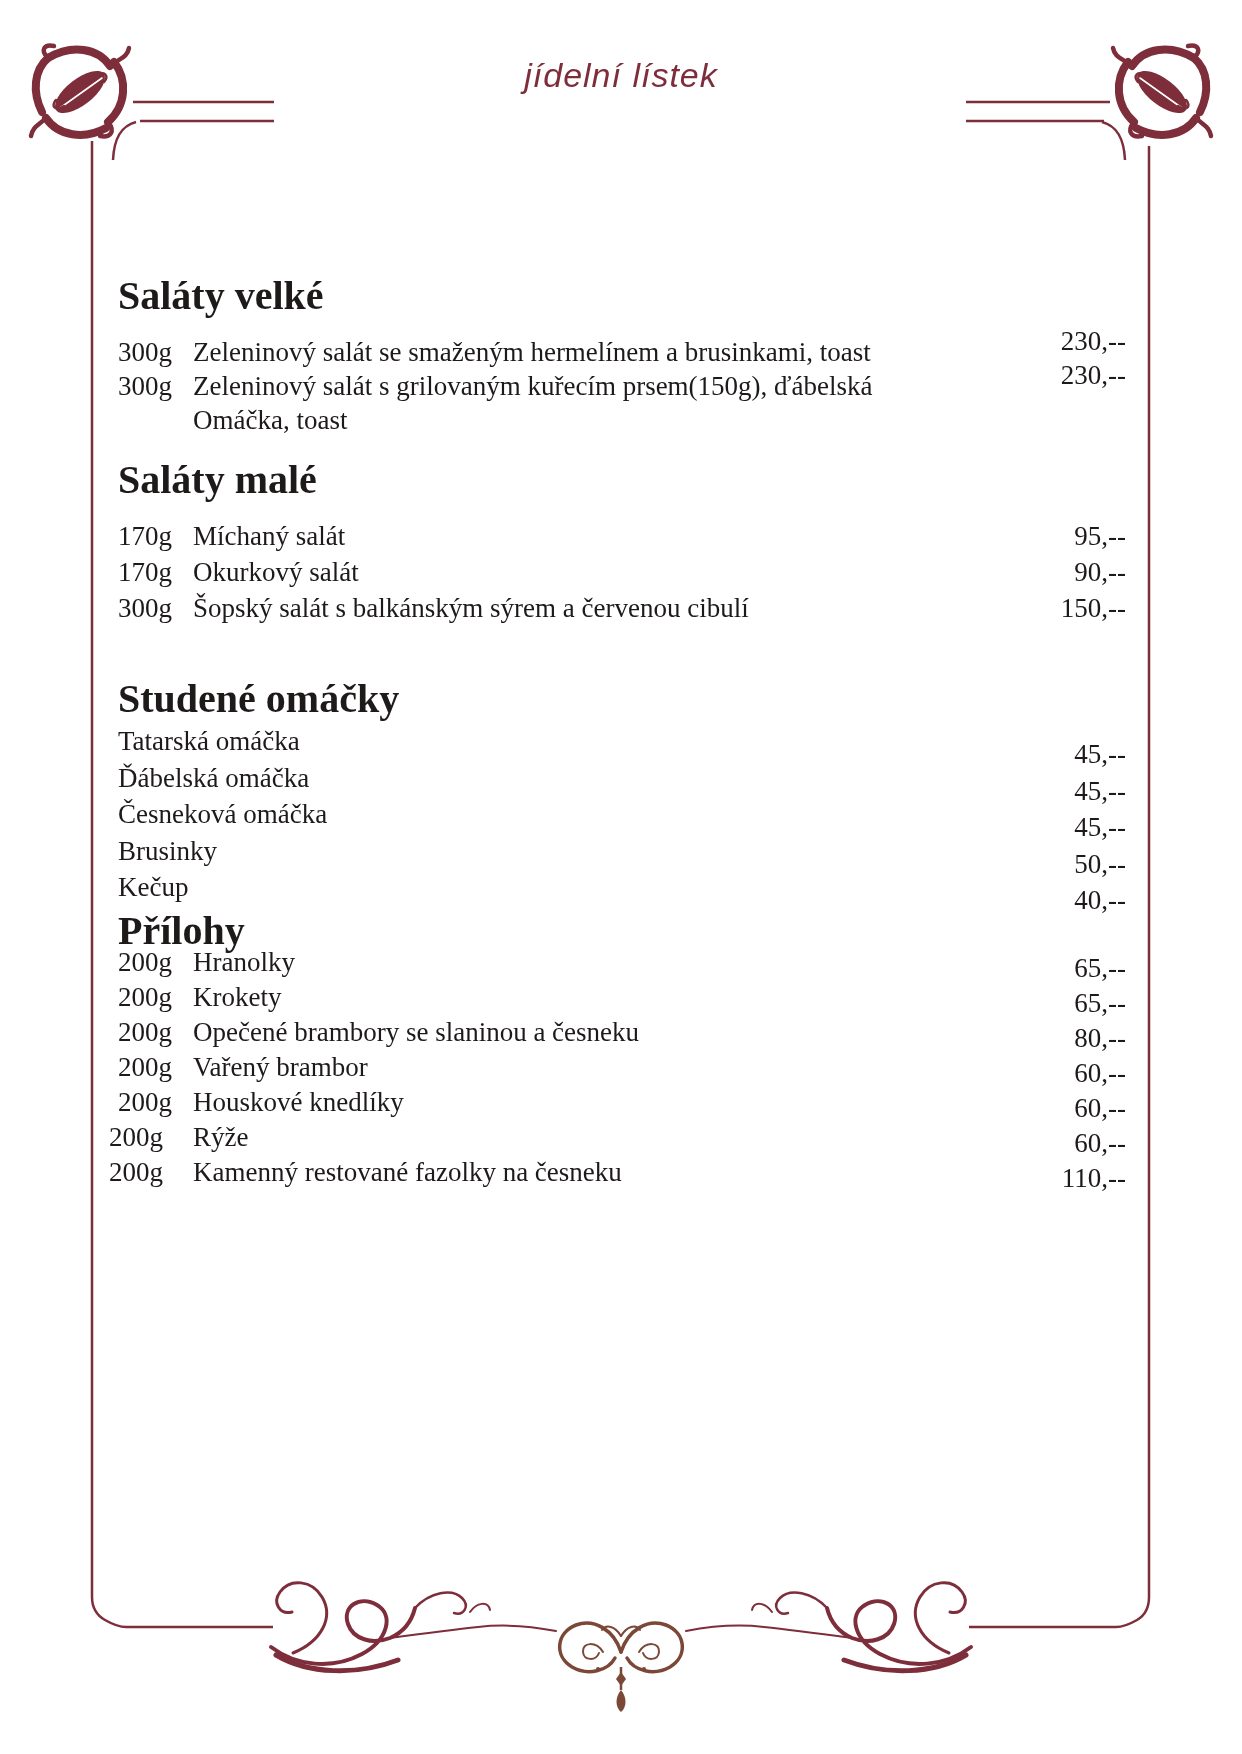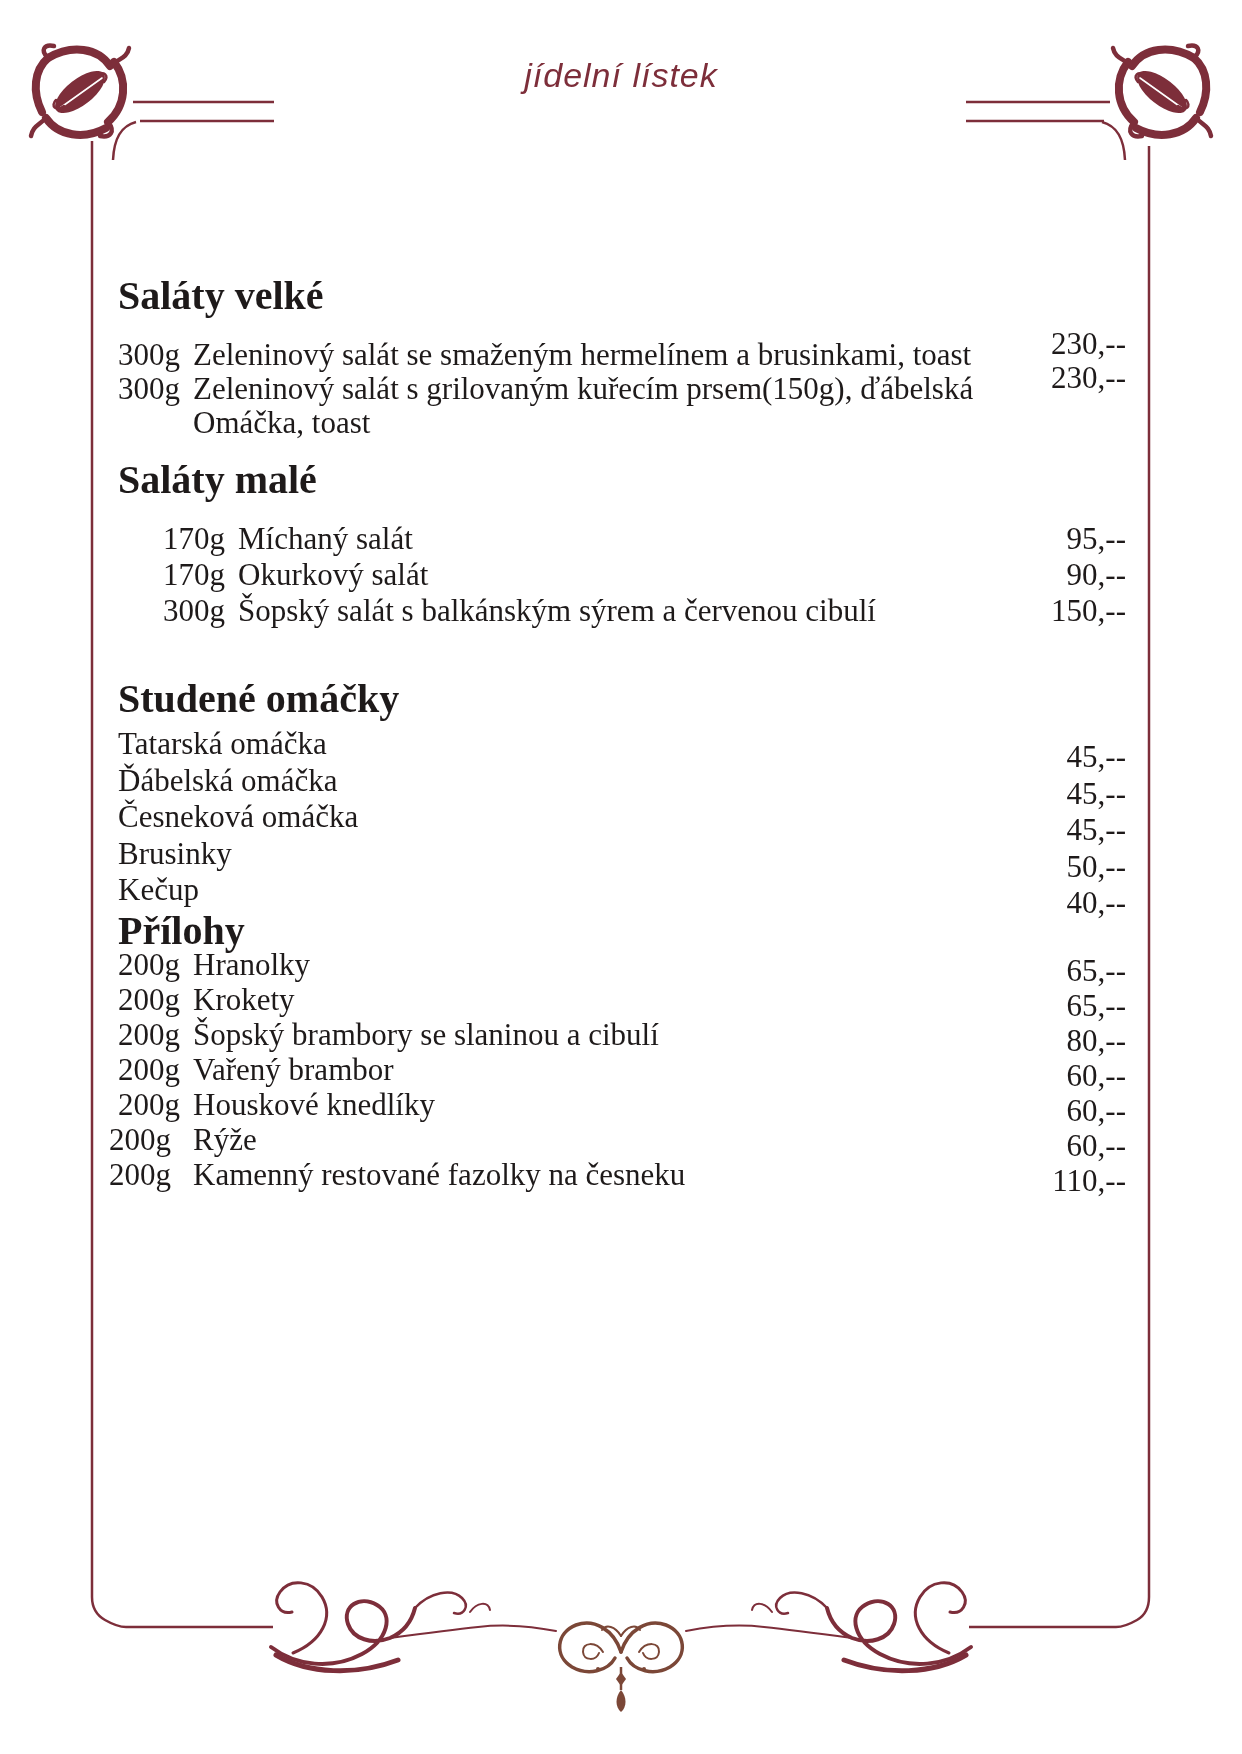--- a/index.html
+++ b/index.html
@@ -19,28 +19,28 @@
     font-size:78px; line-height:1; letter-spacing:3px; white-space:nowrap;
   }
   .subtitle {
     font-family:"Liberation Sans", sans-serif; font-style:italic;
     font-size:34px; line-height:1; margin-top:14px; letter-spacing:1px;
   }
 
   .section { position:absolute; left:118px; width:1008px; z-index:2; }
   .heading { font-size:40px; font-weight:bold; line-height:40px; }
   .rows { position:relative; }
-  .row { position:relative; font-size:31px; white-space:nowrap; }
+  .row { position:relative; font-size:27px; white-space:nowrap; }
   .qty { display:inline-block; width:75px; }
   .qty-shift { margin-left:-9px; width:84px; }
   .cont { padding-left:75px; }
   .pr { position:absolute; right:0; top:0; transform:translateY(var(--po,0px)); }
 
   .s0 { top:276px; } .s0 .rows { margin-top:21px; } .s0 .row { height:34px; } .s0 { --po:-11px; }
-  .s1 { top:460px; } .s1 .rows { margin-top:21px;margin-left:45px; } .s1 .row { height:36px; } .s1 { --po:0px; }
+  .s1 { top:460px; } .s1 .rows { margin-top:21px; } .s1 .row { height:36px; } .s1 { --po:0px; }
   .s2 { top:679px; } .s2 .rows { margin-top:7px;  } .s2 .row { height:36.5px; } .s2 { --po:13px; }
   .s3 { top:911px; } .s3 .rows { margin-top:-4px; } .s3 .row { height:35px; } .s3 { --po:6px; }
 </style>
 </head>
 <body>
 
 <svg class="ornaments" viewBox="0 0 1242 1754" xmlns="http://www.w3.org/2000/svg" aria-hidden="true">
   <defs>
     <g id="knot" stroke="#7d2e3a" fill="none" stroke-linecap="round">
       <path d="M 18 16 C 42 2, 68 6, 80 24" stroke-width="8"></path>
@@ -183,21 +183,21 @@
   <div class="rows">
     <div class="row">
       <span class="qty">200g</span><span>Hranolky</span>
       <span class="pr">65,--</span>
     </div>
     <div class="row">
       <span class="qty">200g</span><span>Krokety</span>
       <span class="pr">65,--</span>
     </div>
     <div class="row">
-      <span class="qty">200g</span><span>Šopský brambory se slaninou a cibulí</span>
+      <span class="qty">200g</span><span>Opečené brambory se slaninou a česneku</span>
       <span class="pr">80,--</span>
     </div>
     <div class="row">
       <span class="qty">200g</span><span>Vařený brambor</span>
       <span class="pr">60,--</span>
     </div>
     <div class="row">
       <span class="qty">200g</span><span>Houskové knedlíky</span>
       <span class="pr">60,--</span>
     </div>

